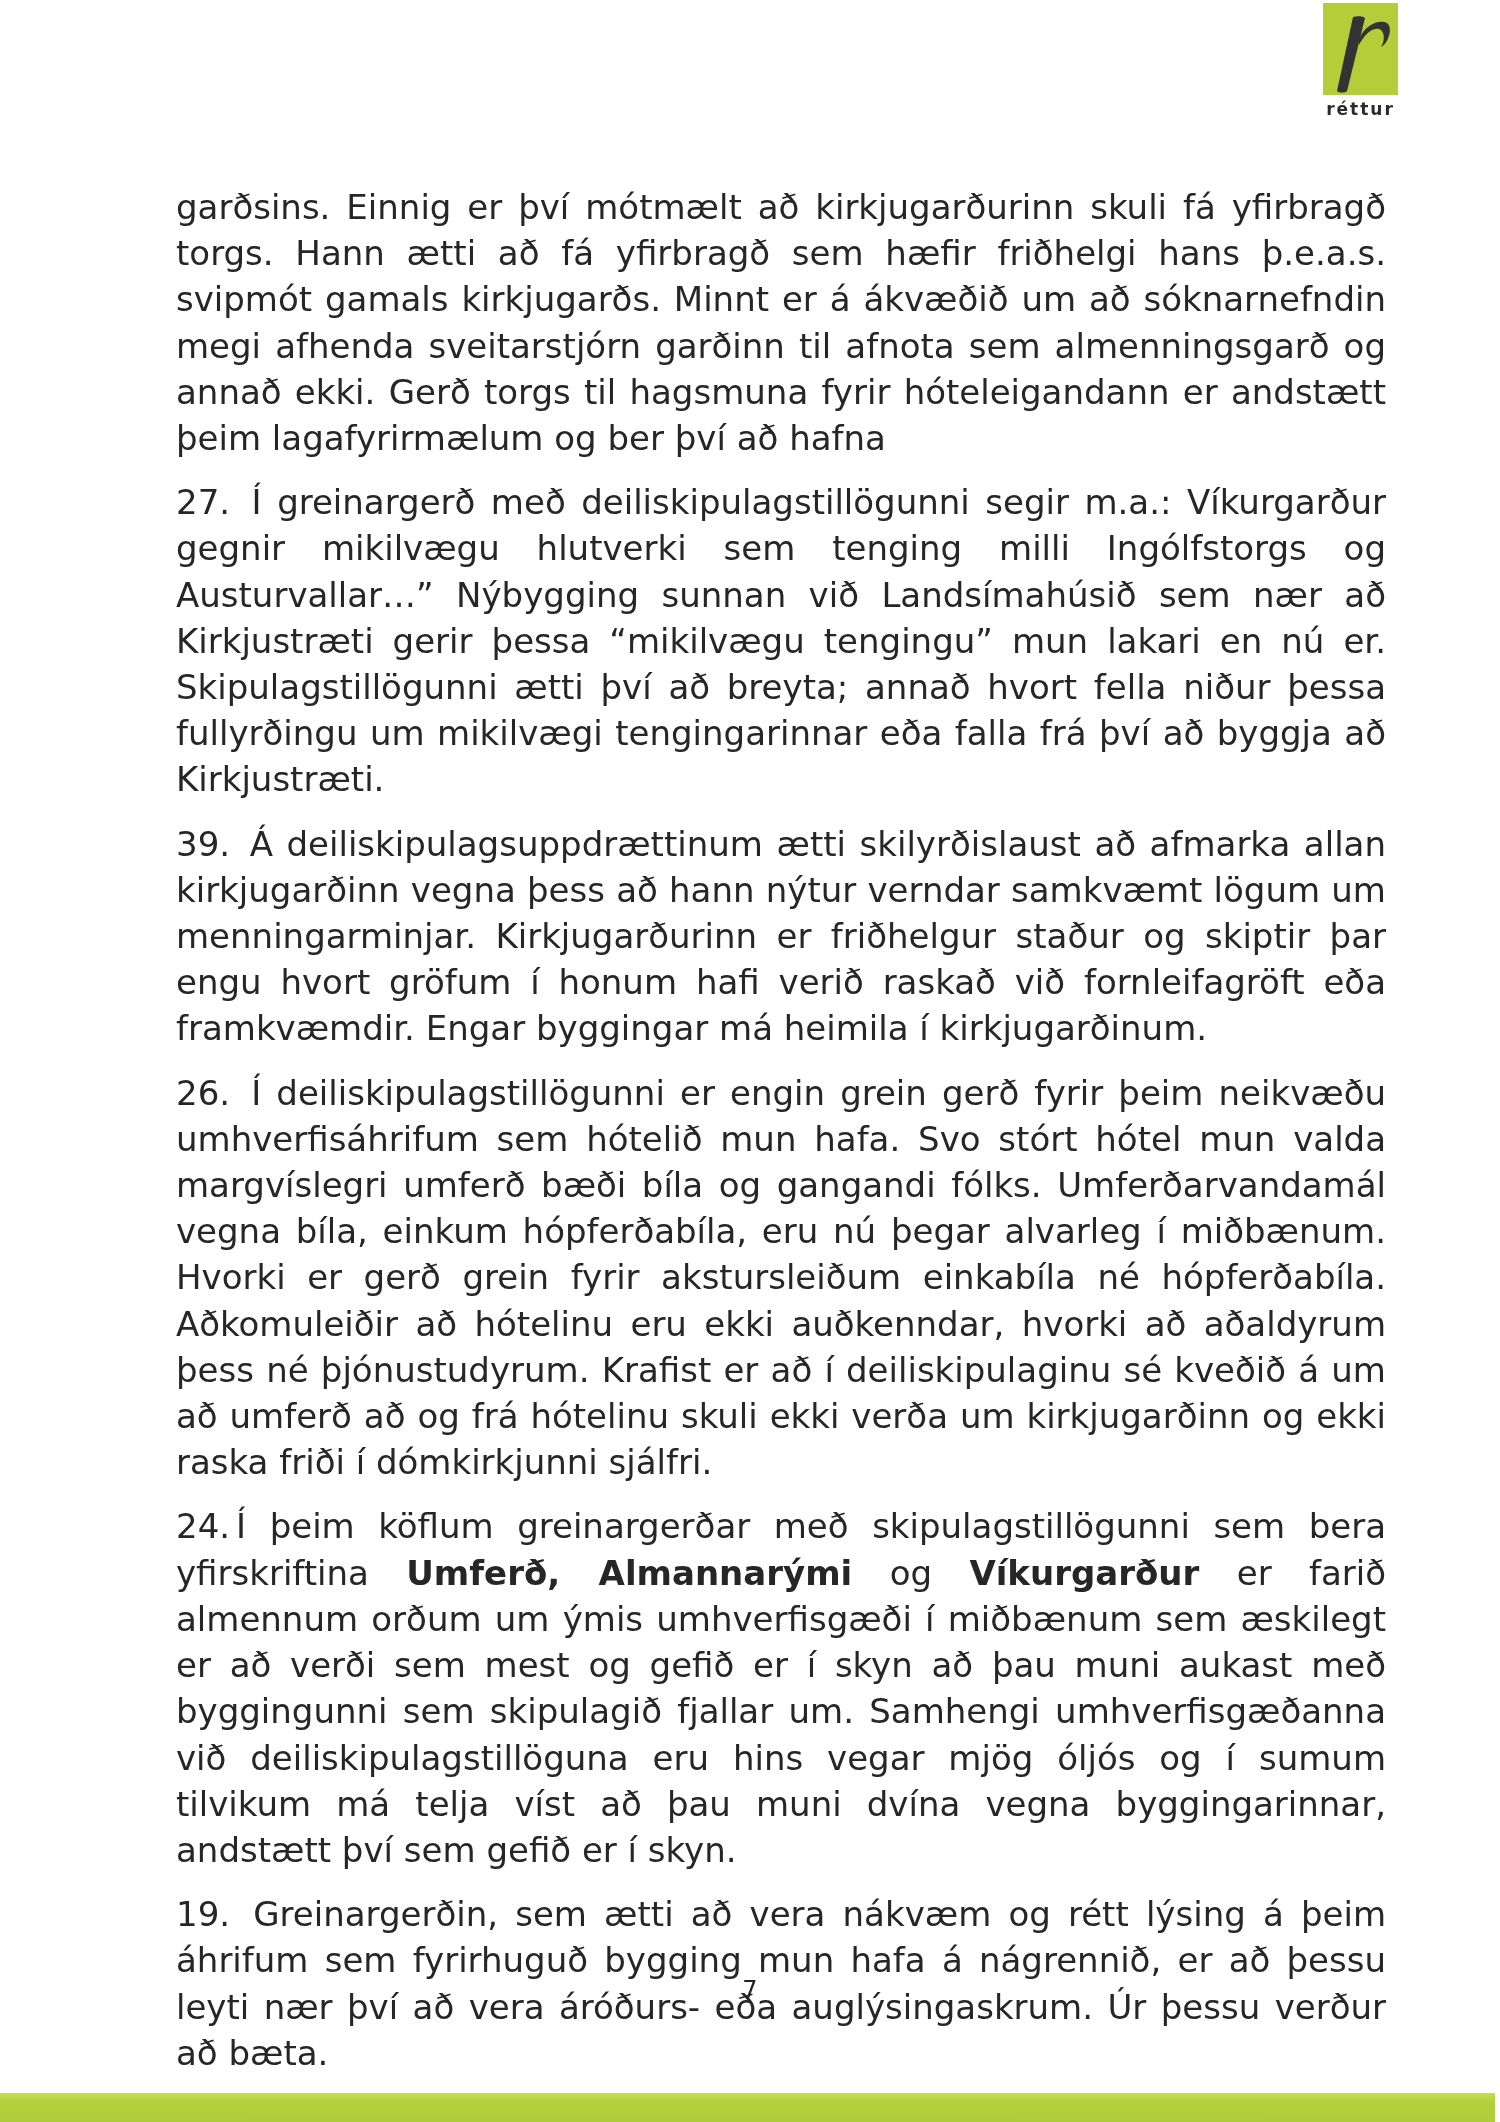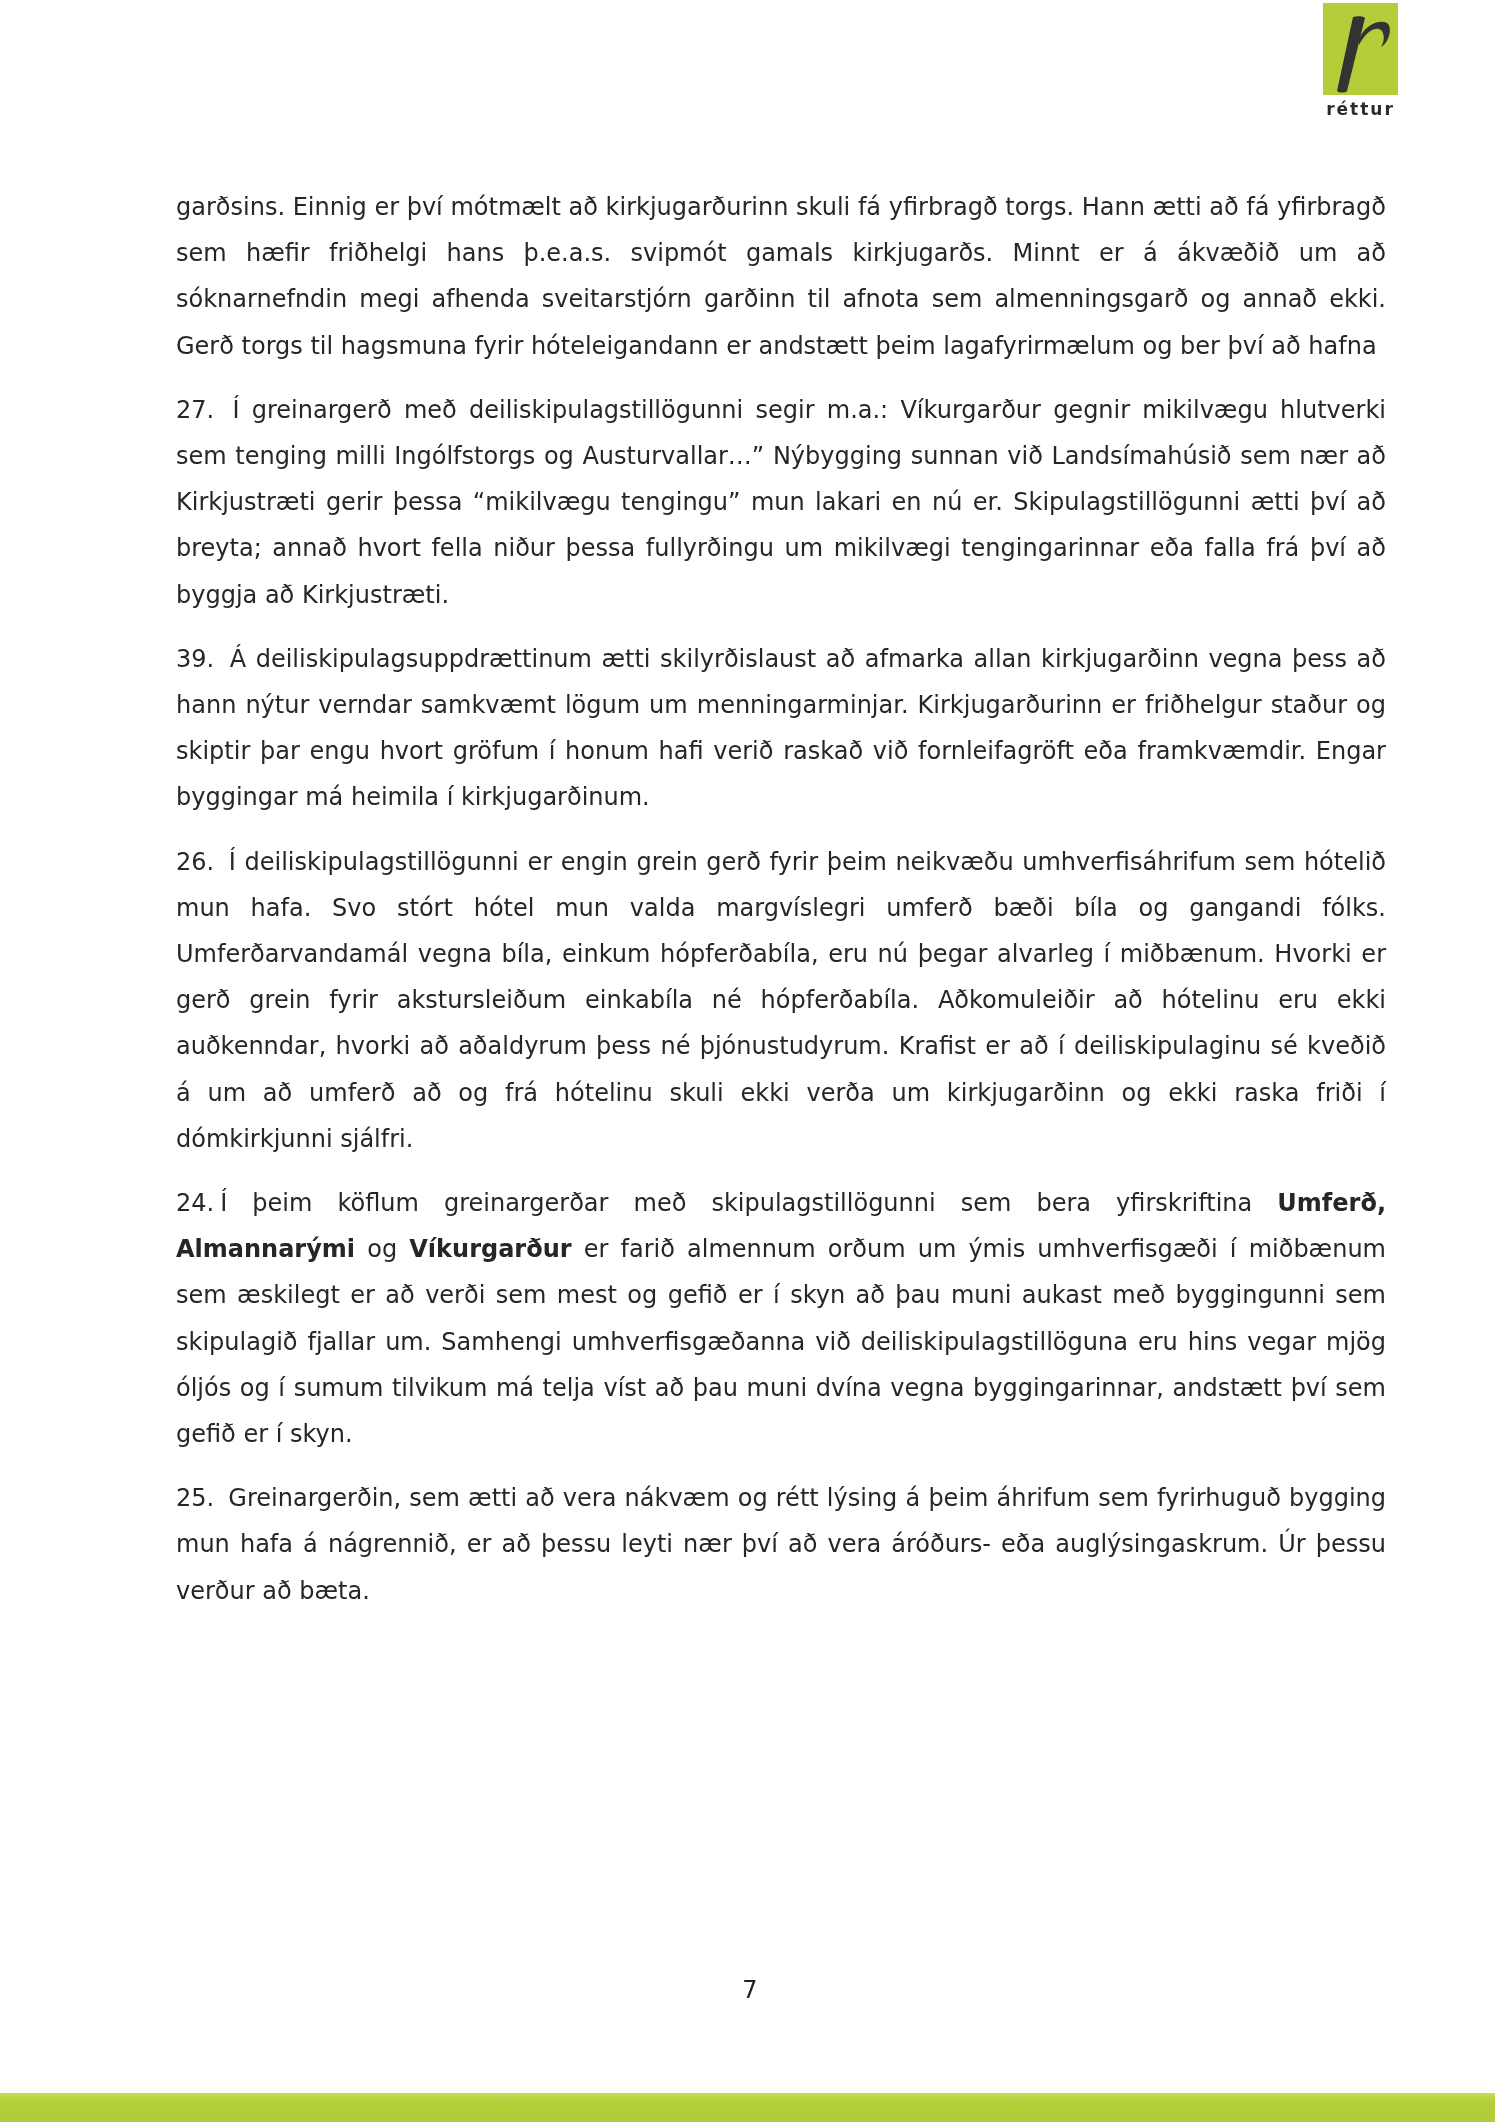--- a/index.html
+++ b/index.html
@@ -50,21 +50,21 @@
     line-height: 18px;
   }
   .content {
     position: absolute;
     left: 176px;
     top: 184px;
     width: 1222px;
   }
   .para {
     margin: 0 12px 18px 0;
-    font-size: 24px;
+    font-size: 34px;
     line-height: 46.2px;
     text-align: justify;
     word-spacing: 0px;
   }
   .para .num {
     margin-right: 6px;
   }
   .para b {
     font-weight: bold;
   }
@@ -112,20 +112,20 @@
     <span>Á deiliskipulagsuppdrættinum ætti skilyrðislaust að afmarka allan kirkjugarðinn vegna þess að hann nýtur verndar samkvæmt lögum um menningarminjar. Kirkjugarðurinn er friðhelgur staður og skiptir þar engu hvort gröfum í honum hafi verið raskað við fornleifagröft eða framkvæmdir. Engar byggingar má heimila í kirkjugarðinum.</span>
   </p>
   <p class="para">
     <span class="num">26.</span>
     <span>Í deiliskipulagstillögunni er engin grein gerð fyrir þeim neikvæðu umhverfisáhrifum sem hótelið mun hafa. Svo stórt hótel mun valda margvíslegri umferð bæði bíla og gangandi fólks. Umferðarvandamál vegna bíla, einkum hópferðabíla, eru nú þegar alvarleg í miðbænum. Hvorki er gerð grein fyrir akstursleiðum einkabíla né hópferðabíla. Aðkomuleiðir að hótelinu eru ekki auðkenndar, hvorki að aðaldyrum þess né þjónustudyrum.  Krafist er að í deiliskipulaginu sé  kveðið á um að umferð að og frá hótelinu skuli ekki verða um kirkjugarðinn og ekki raska friði í dómkirkjunni sjálfri.</span>
   </p>
   <p class="para">
     <span class="num">24.</span><span>Í þeim köflum greinargerðar með skipulagstillögunni sem bera yfirskriftina </span><b>Umferð, Almannarými</b><span> og </span><b>Víkurgarður</b><span> er farið almennum orðum um ýmis umhverfisgæði í miðbænum sem æskilegt er að verði sem mest og gefið er í skyn að þau muni aukast með byggingunni sem skipulagið fjallar um. Samhengi umhverfisgæðanna við deiliskipulagstillöguna eru hins vegar mjög óljós og í sumum tilvikum má telja víst að þau muni dvína vegna byggingarinnar, andstætt því sem gefið er í skyn.</span>
   </p>
   <p class="para">
-    <span class="num">25.</span>
+    <span class="num">19.</span>
     <span>Greinargerðin, sem ætti að vera nákvæm og rétt lýsing á þeim áhrifum sem fyrirhuguð bygging mun hafa á nágrennið, er að þessu leyti nær því að vera áróðurs- eða auglýsingaskrum. Úr þessu verður að bæta.</span>
   </p>
 </div>
 
 <div class="page-number">7</div>
 
 <div class="footer-band"></div>
 
 </body></html>

